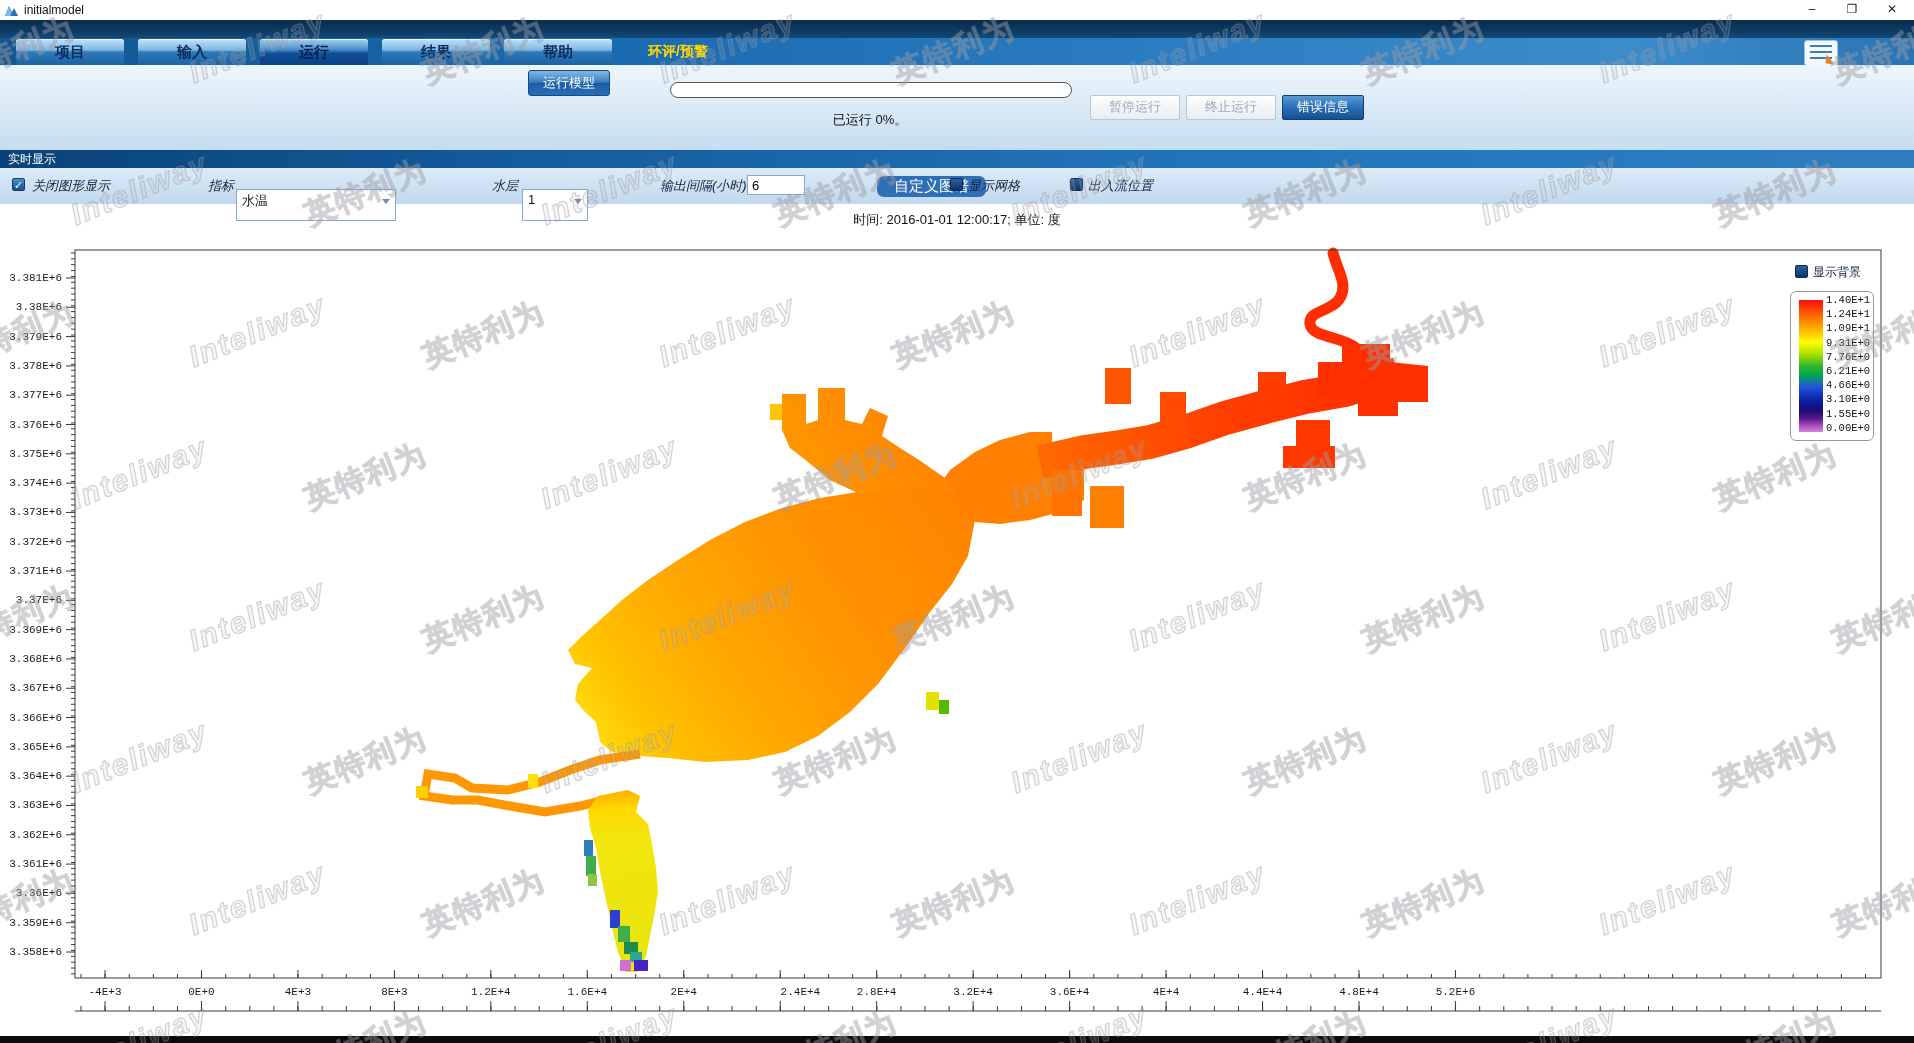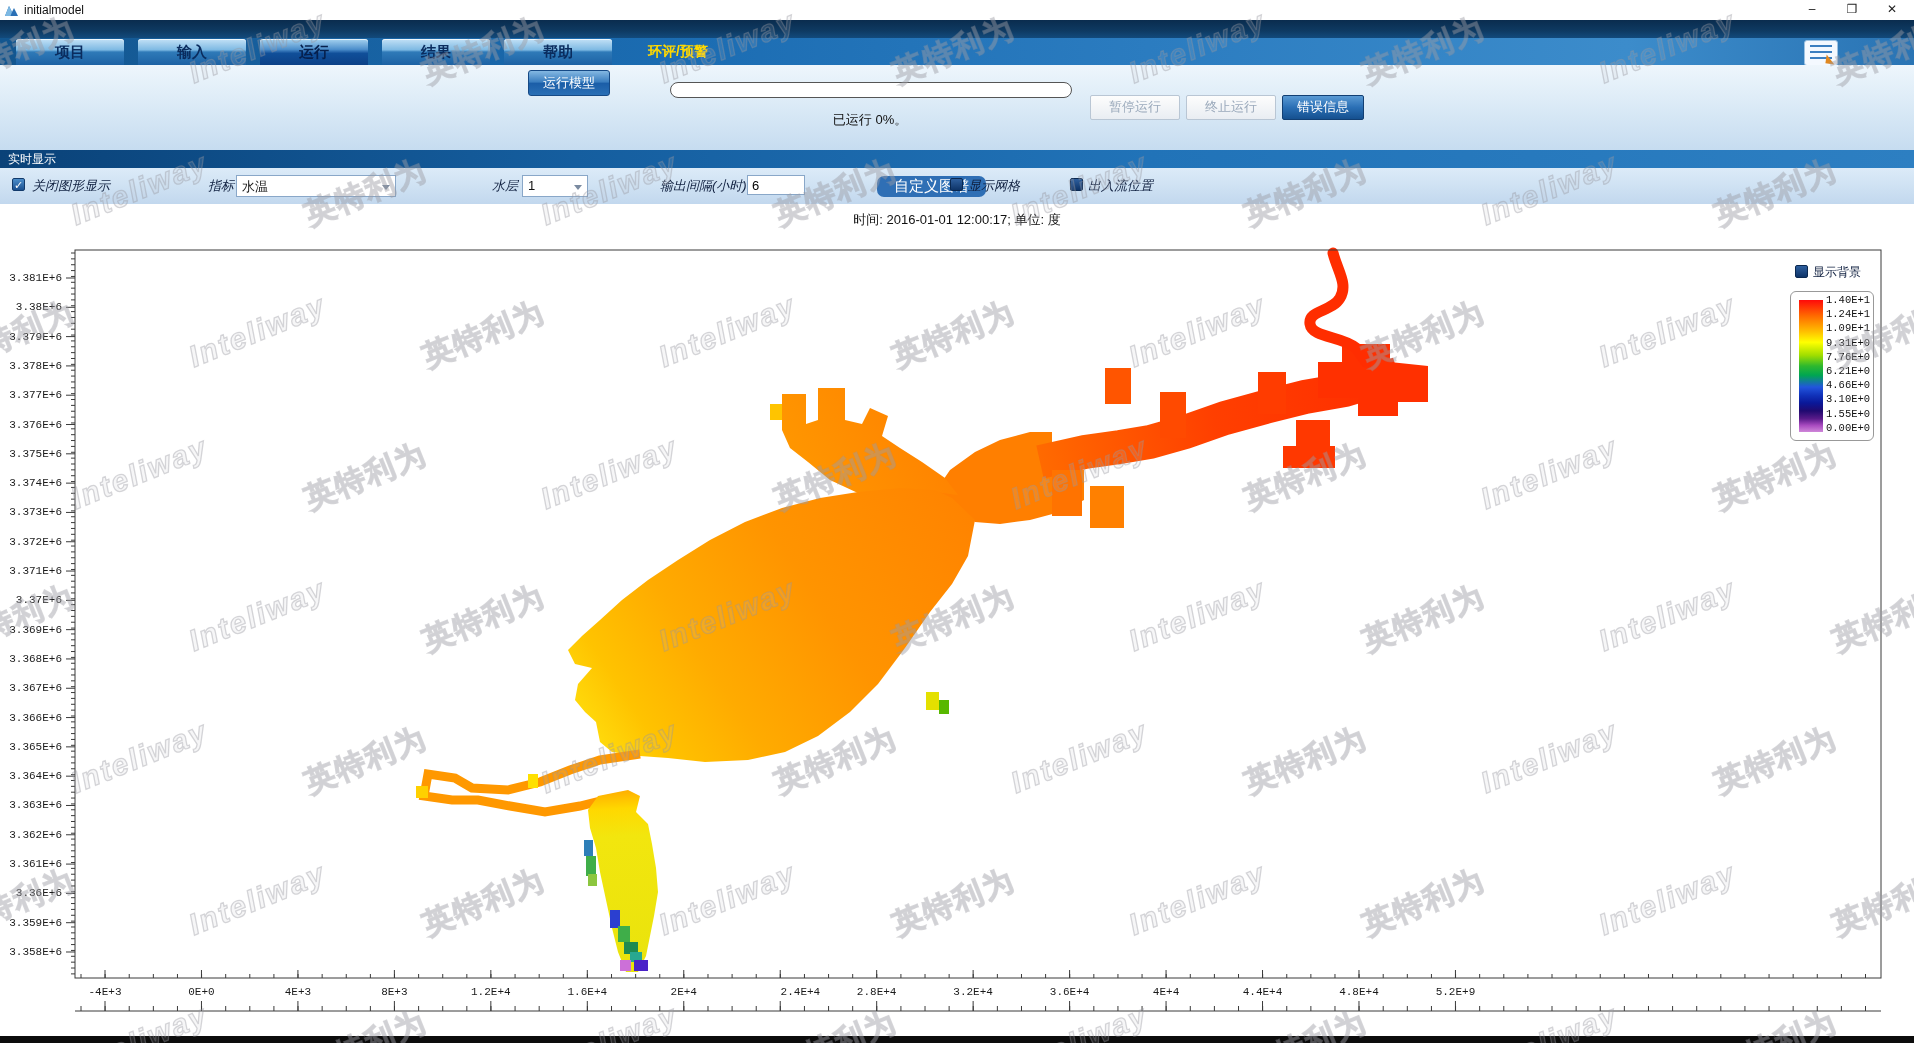--- a/index.html
+++ b/index.html
@@ -48,21 +48,21 @@
     background:linear-gradient(90deg,#0a4278 0%,#155e9f 30%,#2173b8 60%,#2d7fc2 100%);
     color:#fff;font-size:12px;padding-left:8px;box-sizing:border-box;}
   #controls-row{position:absolute;left:0;top:168px;width:100%;height:36px;
     background:linear-gradient(180deg,#dcebf8 0%,#c2d8ee 100%);}
   .ctl-label{position:absolute;top:9px;font-size:13px;color:#102040;font-style:italic;}
   .checkbox{position:absolute;width:13px;height:13px;border-radius:2px;box-sizing:border-box;cursor:pointer;}
   .checkbox.checked{background:linear-gradient(180deg,#4c8ecb,#1a4f8f);border:1px solid #123a6b;
     color:#fff;font-size:11px;line-height:12px;text-align:center;}
   .checkbox.checked::after{content:"✓";}
   .checkbox.filled{background:linear-gradient(180deg,#2e5f9e,#0e3468);border:1px solid #0a2850;}
-  .combo{position:absolute;top:7px;height:22px;background:#fff;border:1px solid #89a7c8;box-sizing:border-box;cursor:pointer;text-align:right;}
+  .combo{position:absolute;top:21px;height:32px;background:#fff;border:1px solid #89a7c8;box-sizing:border-box;cursor:pointer;text-align:right;}
   .combo-text{position:absolute;left:5px;top:2px;font-size:13px;color:#111;}
   .combo-arrow{position:absolute;right:5px;top:9px;width:0;height:0;
     border-left:4px solid transparent;border-right:4px solid transparent;border-top:5px solid #7a8aa0;}
   .text-input{position:absolute;top:7px;height:20px;border:1px solid #89a7c8;background:#fff;
     font-size:13px;padding:0 4px;box-sizing:border-box;font-family:"Liberation Sans",sans-serif;}
   #custom-palette{position:absolute;left:877px;top:8px;padding:1px 17px;background:#2f6fb5;color:#fff;
     font-size:15px;cursor:pointer;border-radius:7px;}
   
   #time-label{position:absolute;left:0;top:211px;width:100%;text-align:center;font-size:13px;color:#111;}
   #plot-svg{position:absolute;left:0;top:0;width:1914px;height:1043px;pointer-events:none;}
@@ -608,21 +608,21 @@
       <div class="axis-label x-lab" style="left: 450.84px; top: 986px;">1.2E+4</div>
       <div class="axis-label x-lab" style="left: 547.3px; top: 986px;">1.6E+4</div>
       <div class="axis-label x-lab" style="left: 643.76px; top: 986px;">2E+4</div>
       <div class="axis-label x-lab" style="left: 740.22px; top: 986px; text-align: right;">2.4E+4</div>
       <div class="axis-label x-lab" style="left: 836.68px; top: 986px;">2.8E+4</div>
       <div class="axis-label x-lab" style="left: 933.14px; top: 986px;">3.2E+4</div>
       <div class="axis-label x-lab" style="left: 1029.6px; top: 986px;">3.6E+4</div>
       <div class="axis-label x-lab" style="left: 1126.06px; top: 986px;">4E+4</div>
       <div class="axis-label x-lab" style="left: 1222.52px; top: 986px;">4.4E+4</div>
       <div class="axis-label x-lab" style="left: 1318.98px; top: 986px;">4.8E+4</div>
-      <div class="axis-label x-lab" style="left: 1415.44px; top: 986px;">5.2E+9</div>
+      <div class="axis-label x-lab" style="left: 1415.44px; top: 986px;">5.2E+6</div>
     </div>
 
   <div class="checkbox filled" id="legend-check"></div>
   <span id="legend-check-label">显示背景</span>
   <div id="legend-box">
     <div id="colorbar"></div>
   </div>
   <div id="legend-labels">
       <div class="legend-lab" style="top: 294px;">1.40E+1</div>
       <div class="legend-lab" style="top: 308.2px;">1.24E+1</div>

